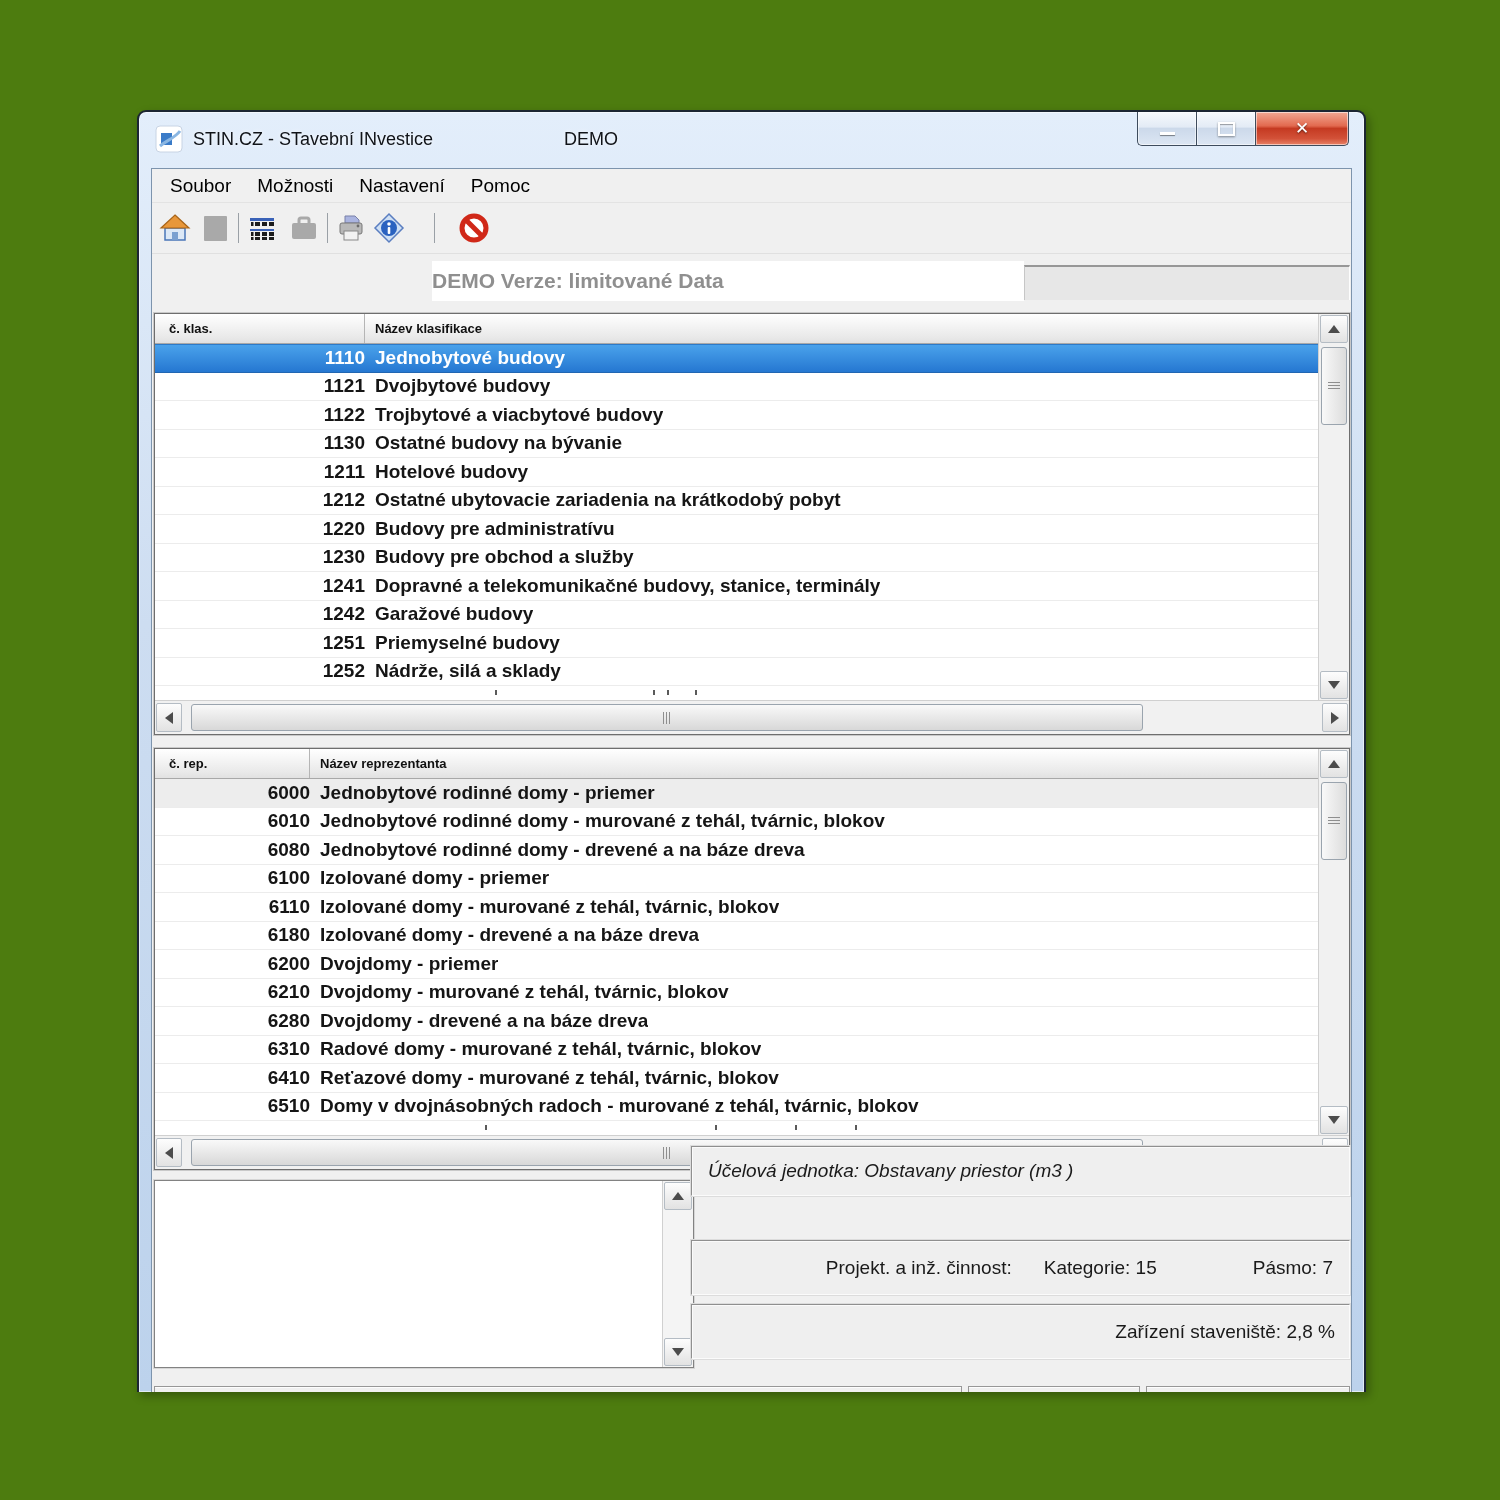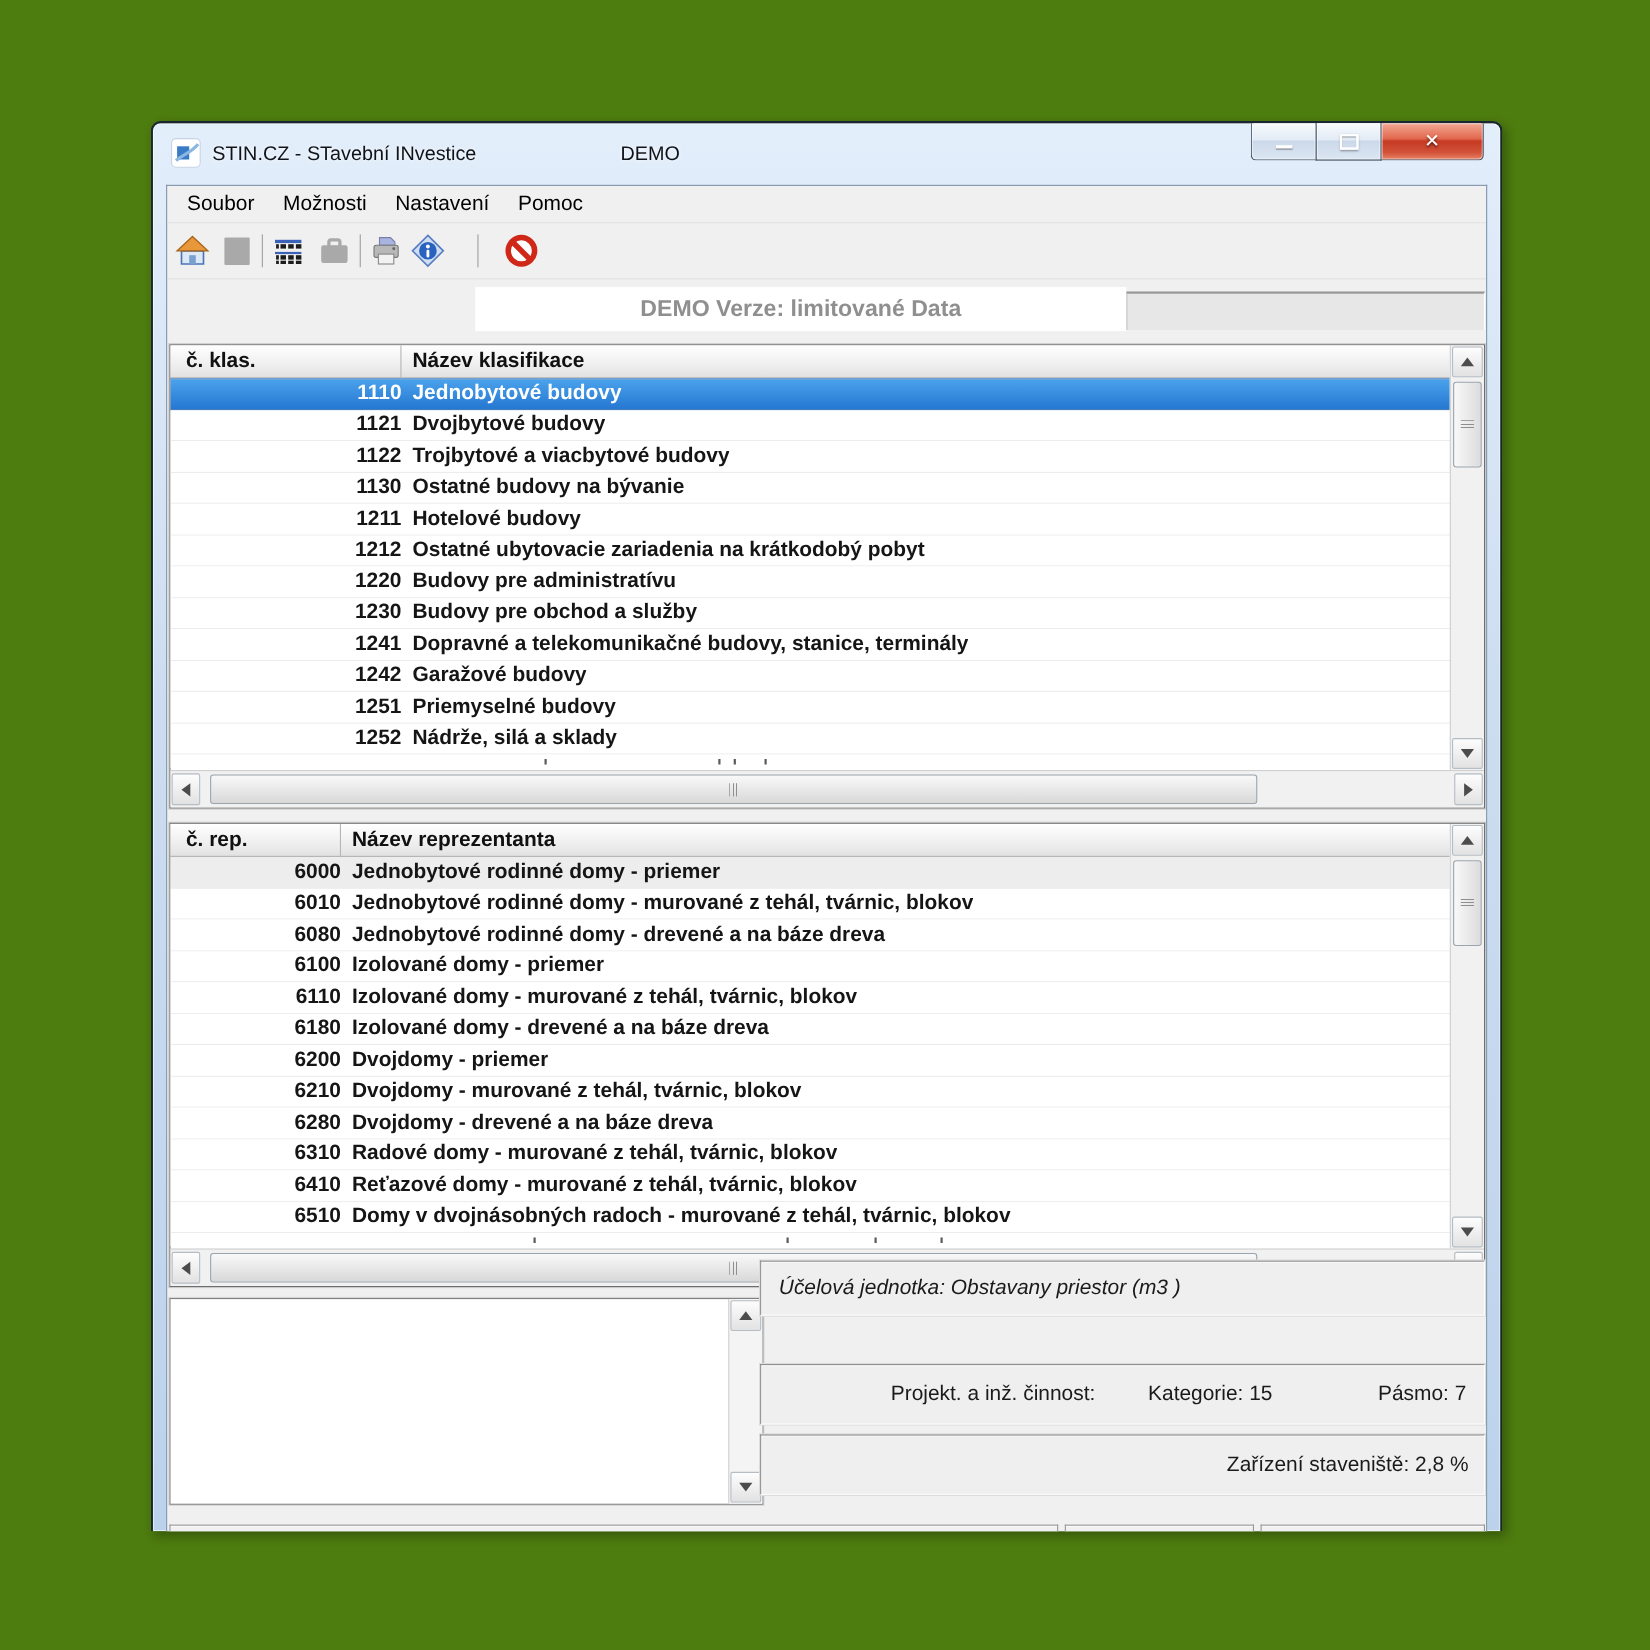--- a/index.html
+++ b/index.html
@@ -36,32 +36,32 @@
            padding-left:18px;gap:26px;font-size:19px;color:#000;border-bottom:1px solid #e3e3e3;}
   .menu-item{white-space:nowrap;}
   
   .toolbar{position:absolute;left:0;top:34px;right:0;height:50px;display:flex;align-items:center;
            border-bottom:1px solid #e0e0e0;}
   .tb-btn{width:34px;height:34px;display:flex;align-items:center;justify-content:center;}
   .tb-sep{width:1px;height:30px;background:#9aa0a6;margin:0 6px;}
   
   .banner-row{position:absolute;left:0;top:85px;right:0;height:58px;}
   .banner-box{position:absolute;left:280px;top:7px;width:592px;height:40px;background:#fff;
-              display:flex;align-items:center;justify-content:center;}
+              display:flex;align-items:center;justify-content:flex-start;}
   .banner-box span{font-size:21px;font-weight:bold;color:#8f8f8f;}
   .banner-side{position:absolute;left:872px;top:11px;width:324px;height:33px;background:#e7e7e7;
                border-top:2px solid #979797;border-left:1px solid #c6c6c6;border-right:1px solid #fdfdfd;}
   
   .table{position:absolute;left:2px;width:1194px;background:#fff;border:1px solid #6e6e6e;
          box-shadow:0 0 0 1px #c9c9c9;}
   .classification{top:144px;height:420px;}
   .representative{top:579px;height:420px;}
   .thead{position:absolute;left:0;top:0;height:29px;display:flex;align-items:center;
          background:linear-gradient(#ffffff,#e9e9e9 80%,#e1e1e1);border-bottom:1px solid #a8a8a8;
-         font-weight:bold;font-size:19px;color:#111;}
+         font-weight:bold;font-size:13px;color:#111;}
   .classification .thead,.representative .thead{width:1163px;}
   .thead .hc1{padding-left:14px;box-sizing:border-box;border-right:1px solid #b5b5b5;height:29px;
               display:flex;align-items:center;}
   .classification .hc1{width:210px;}
   .representative .hc1{width:155px;}
   .thead .hc2{padding-left:10px;}
   .tbody{position:absolute;left:0;top:30px;width:1163px;text-align:right;}
   .trow{display:flex;height:28.5px;box-sizing:border-box;align-items:center;font-size:19px;
         font-weight:bold;color:#151515;border-bottom:1px solid #ececec;background:#fff;}
   .trow .c1{padding-left:14px;box-sizing:border-box;flex:none;}
@@ -99,21 +99,21 @@
   
   .memo{position:absolute;left:2px;top:1011px;width:538px;height:186px;background:#fff;
         border:1px solid #828282;box-shadow:0 0 0 1px #d6d6d6;}
   .memo .vscroll{height:100%;background:#f4f4f4;}
   .info-box{position:absolute;left:539px;width:659px;box-sizing:border-box;background:#efefef;
             border:1px solid #8f8f8f;border-bottom-color:#fbfbfb;border-right-color:#fbfbfb;
             box-shadow:inset 1px 1px 0 rgba(255,255,255,.7), 0 0 0 1px #dcdcdc;
             display:flex;align-items:center;font-size:19px;color:#1a1a1a;}
   .info-unit{top:977px;height:50px;padding-left:16px;font-style:italic;}
   .info-project{top:1071px;height:55px;justify-content:flex-end;padding-right:16px;}
-  .info-project .seg1{margin-right:48px;}
+  .info-project .seg1{margin-right:32px;}
   .info-project .seg2{margin-right:96px;}
   .info-site{top:1135px;height:55px;justify-content:flex-end;padding-right:14px;}
   .stub{position:absolute;height:8px;background:#f0f0f0;border:1px solid #979797;border-bottom:none;
         box-shadow:inset 0 1px 0 #fdfdfd;}
   .stub1{left:2px;top:1217px;width:806px;}
   .stub2{left:816px;top:1217px;width:170px;}
   .stub3{left:994px;top:1217px;width:202px;}
 </style>
 </head>
 <body>

